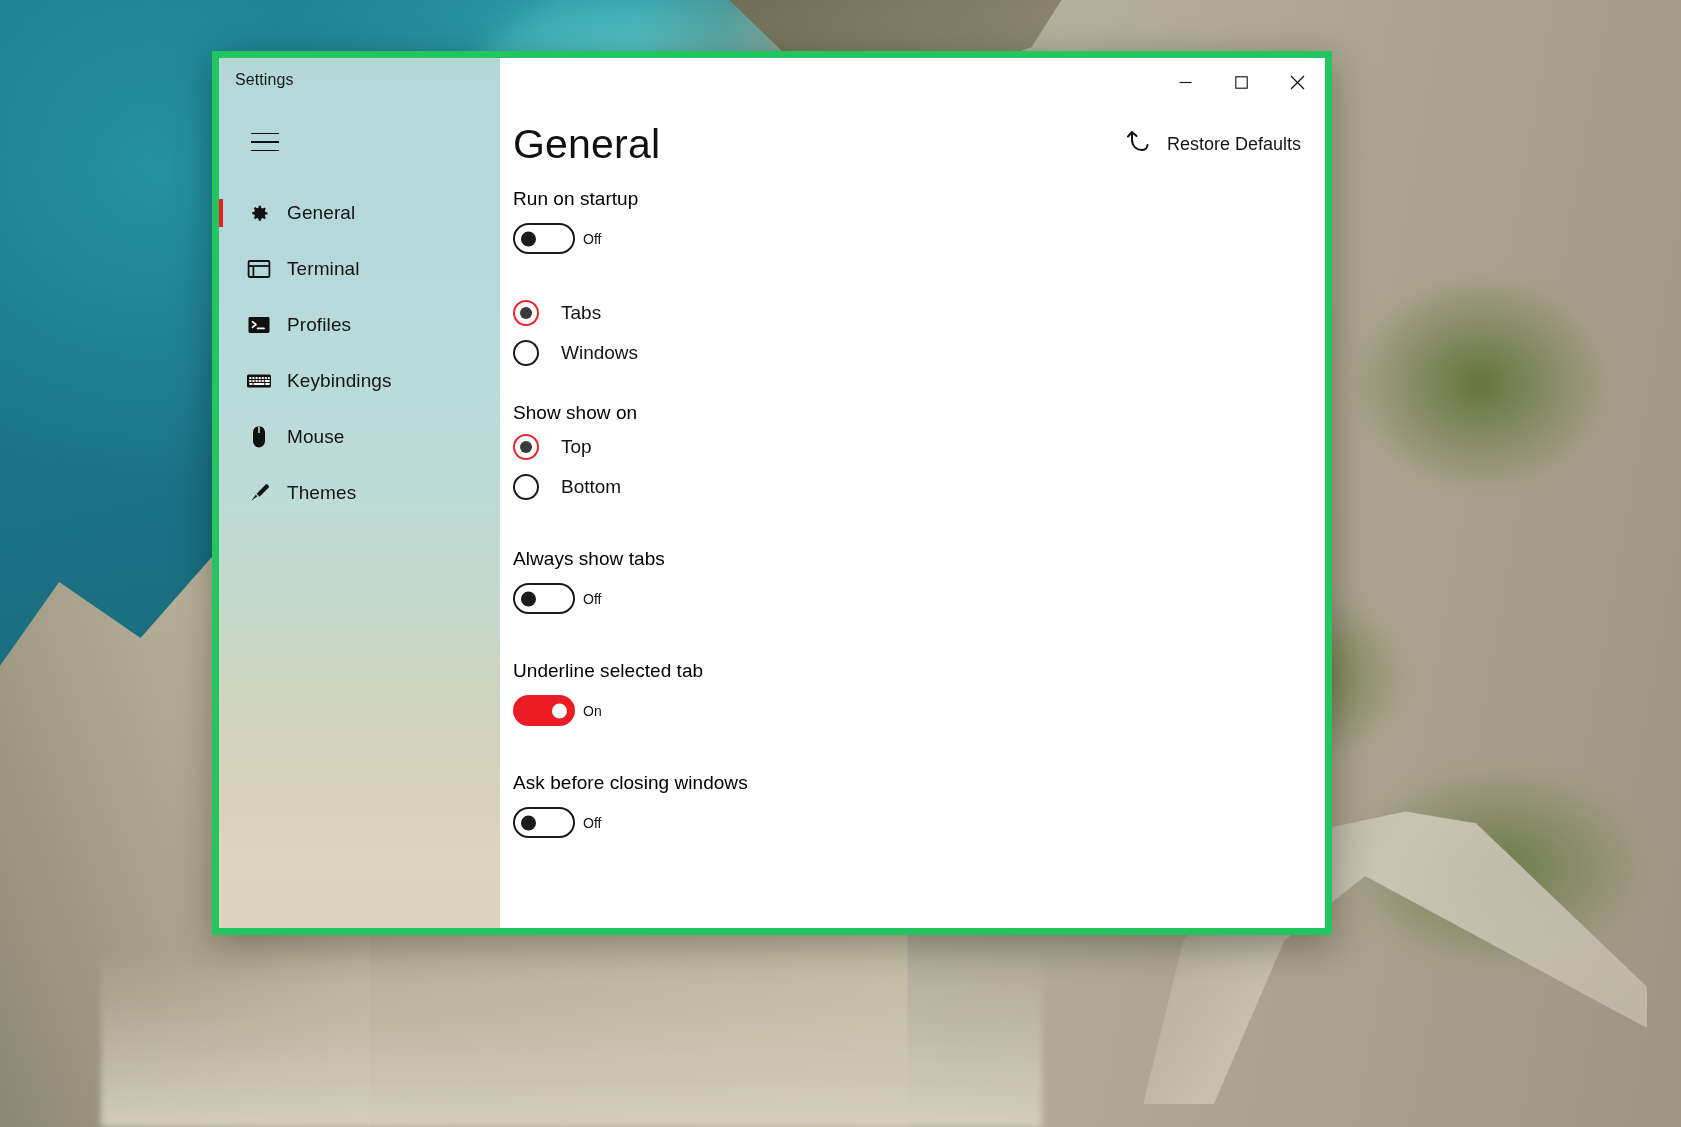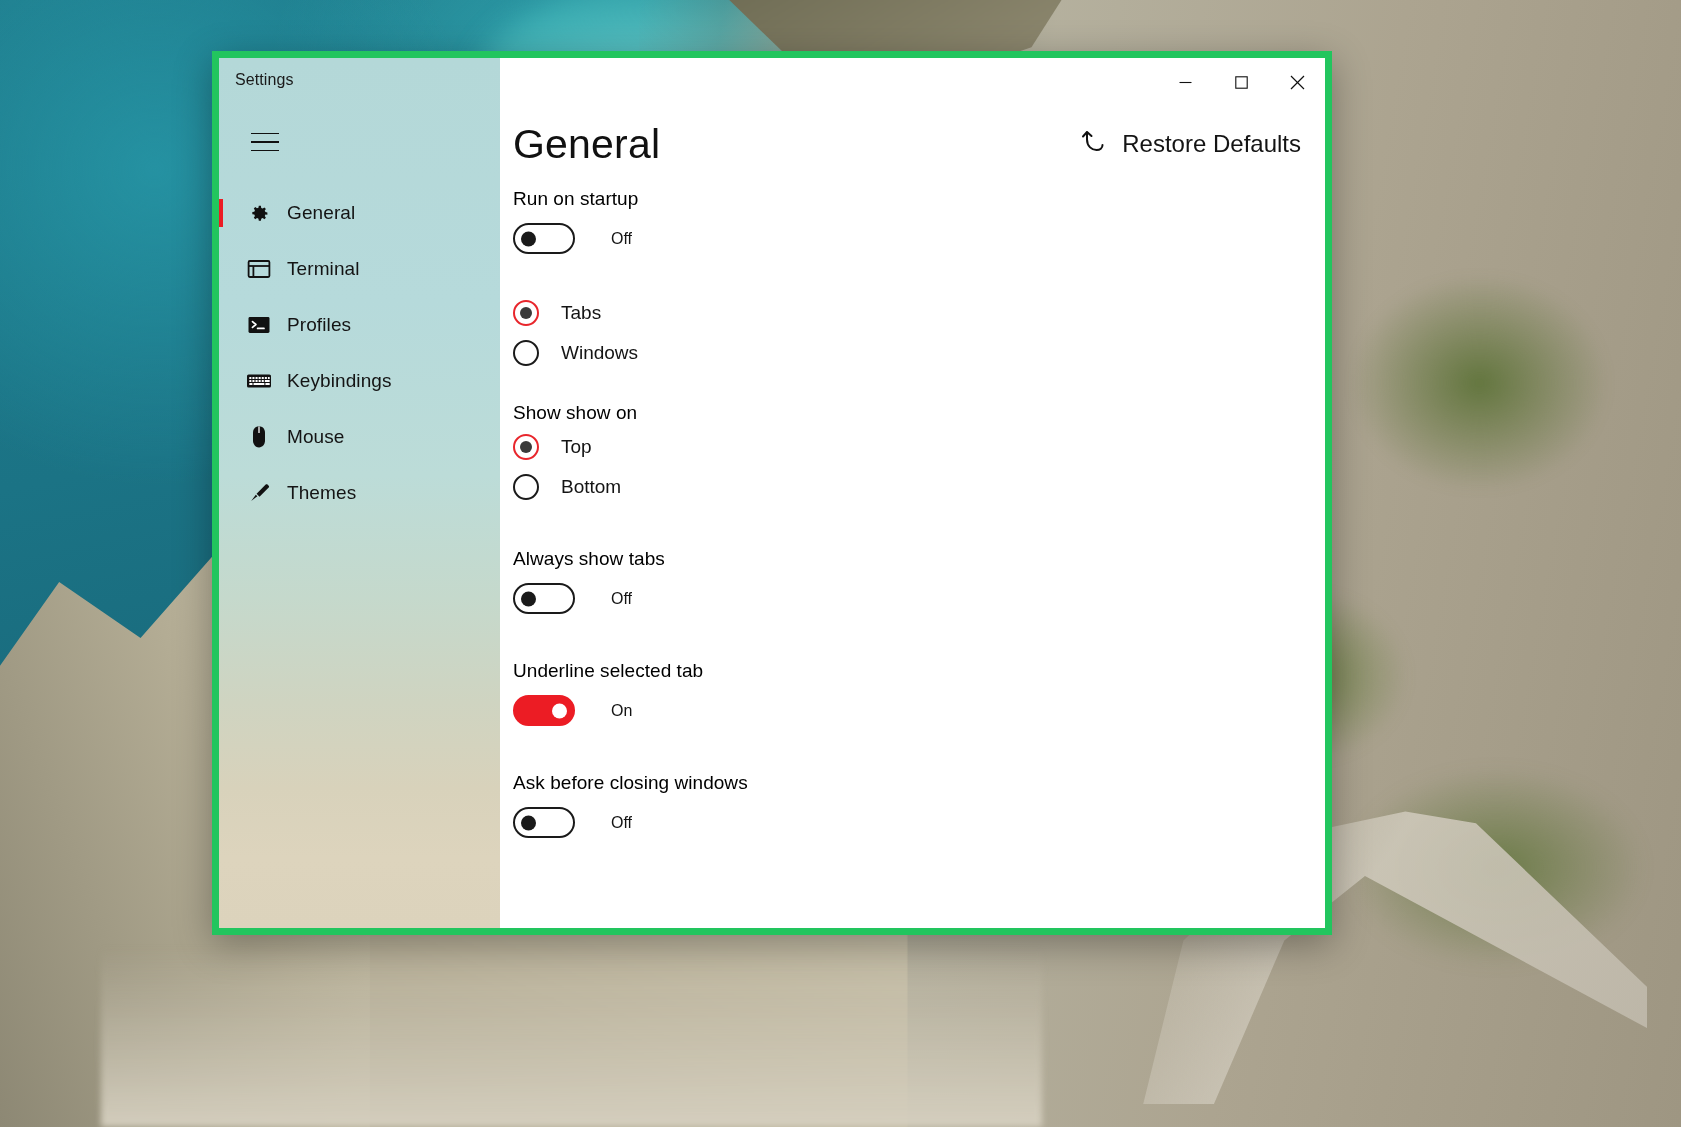--- a/index.html
+++ b/index.html
@@ -245,21 +245,21 @@
     position: absolute;
     right: 16px;
     top: 63px;
     display: flex;
     align-items: center;
     gap: 13px;
     cursor: pointer;
     padding: 6px 8px;
   }
   #restore-defaults .rd-label {
-    font-size: 24px;
+    font-size: 18px;
     color: #141414;
   }
 
   #settings-body {
     position: absolute;
     left: 313px;
     top: 130px;
     right: 0;
     bottom: 0;
     overflow: hidden;
@@ -311,22 +311,22 @@
     position: absolute;
     right: 6px;
     top: 50%;
     transform: translateY(-50%);
     width: 15px;
     height: 15px;
     border-radius: 50%;
     background: #ffffff;
   }
   .toggle-state {
-    margin-left: 36px;
-    font-size: 16px;
+    margin-left: 8px;
+    font-size: 14px;
     color: #141414;
   }
 
   .radio-row {
     display: flex;
     align-items: center;
     margin-bottom: 14px;
     cursor: pointer;
     width: fit-content;
   }

